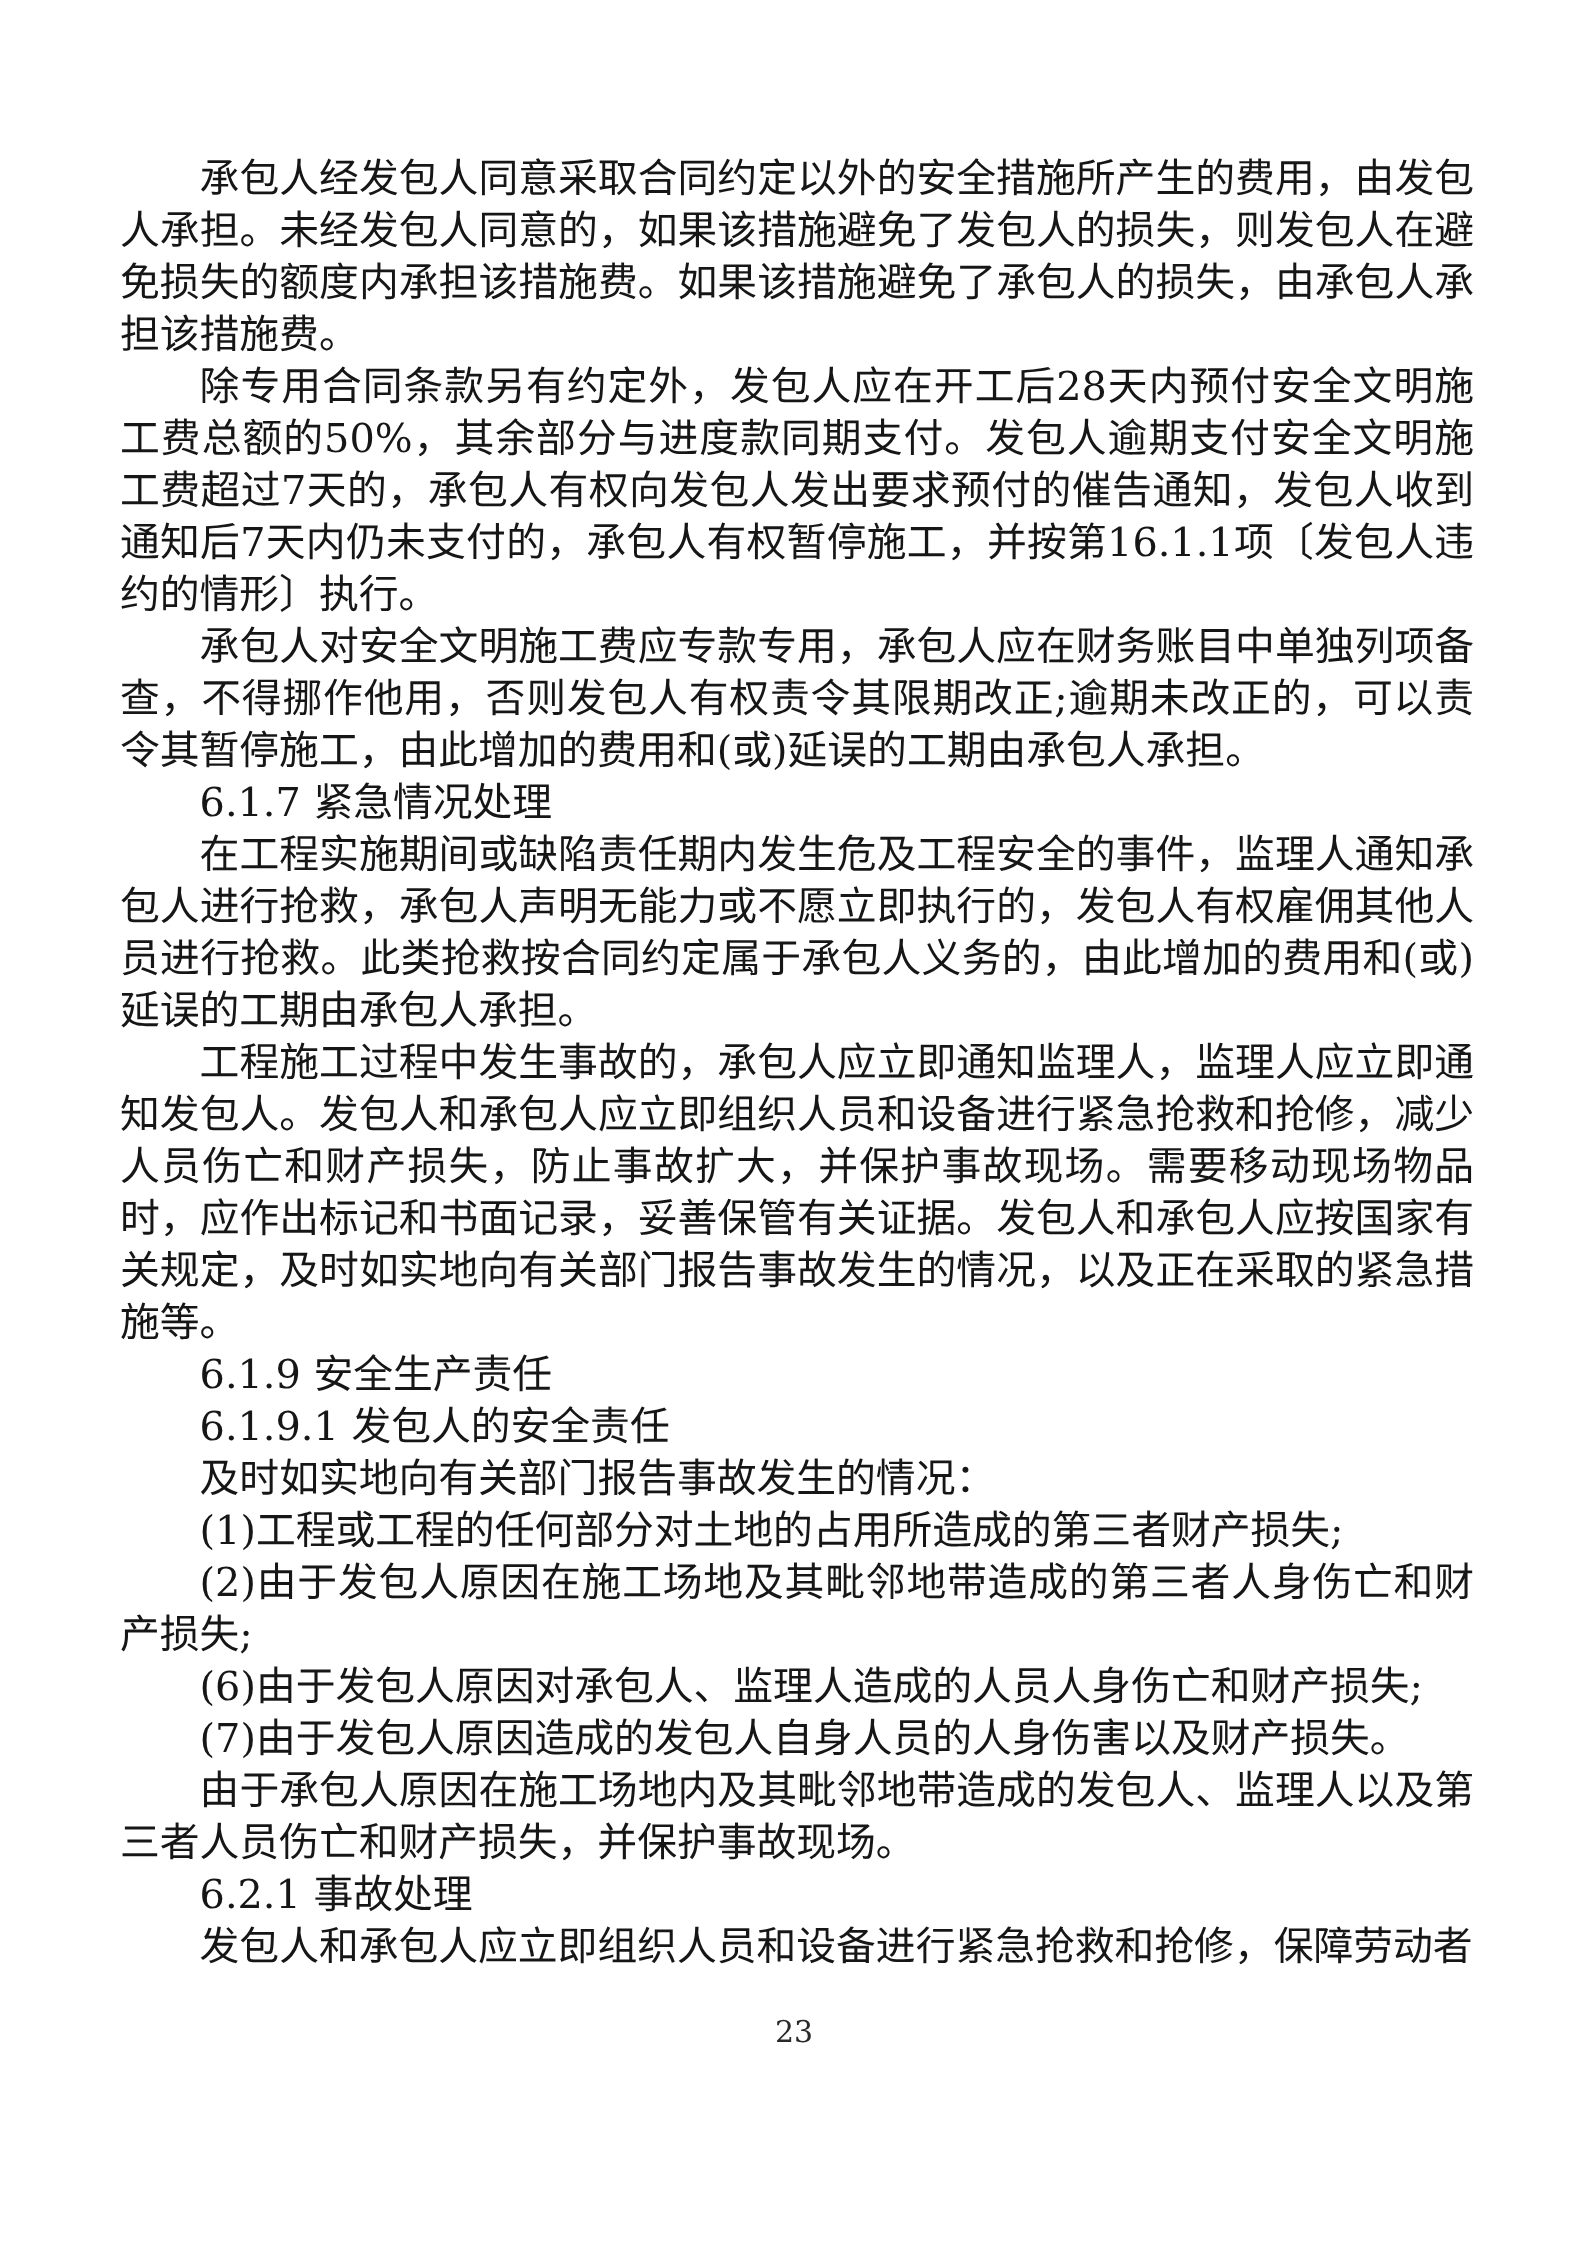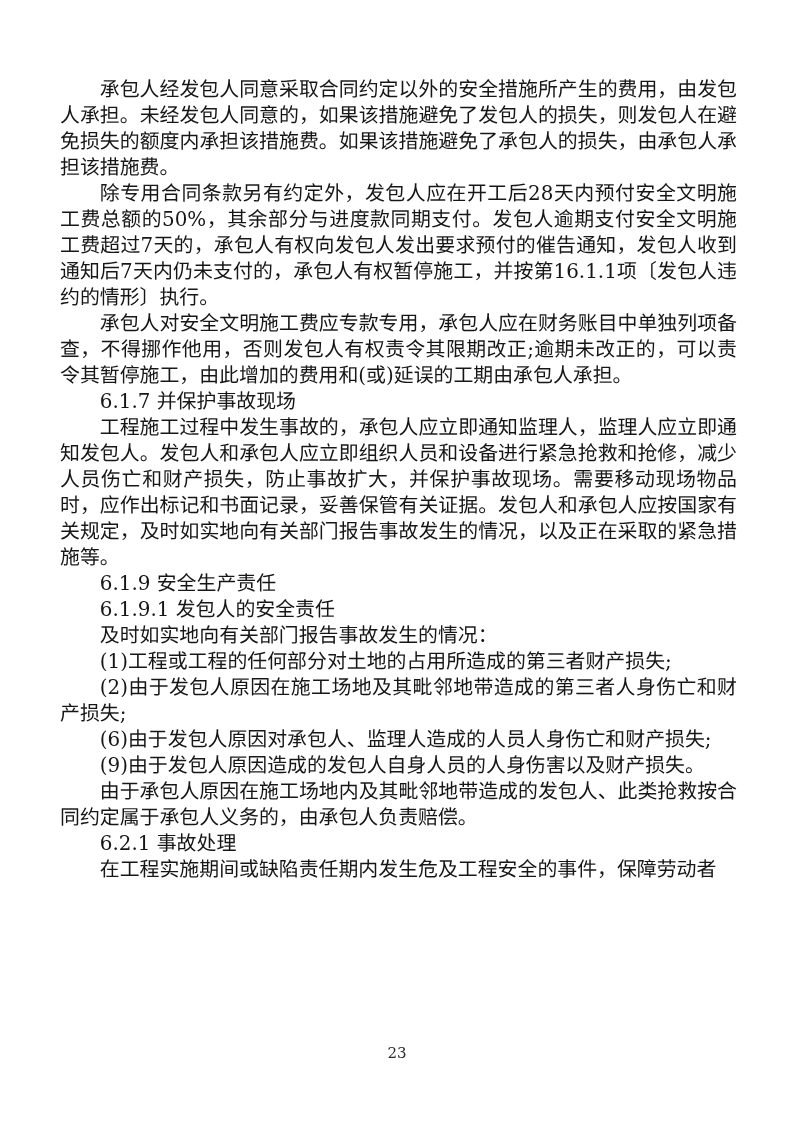--- a/index.html
+++ b/index.html
@@ -24,43 +24,44 @@
     padding: 0;
     font-size: 19.9px;
     line-height: 26px;
     text-align: justify;
     text-indent: 2em;
     letter-spacing: 0;
     word-break: break-all;
   }
   .page-footer {
     position: absolute;
-    top: 1044px;
+    top: 1007px;
     left: 0;
     width: 100%;
     text-align: center;
     font-size: 15px;
     color: #2a2a2a;
   }
 </style>
 </head>
 <body>
 
 <div class="page">
   <div class="doc-text">
     <p>承包人经发包人同意采取合同约定以外的安全措施所产生的费用，由发包人承担。未经发包人同意的，如果该措施避免了发包人的损失，则发包人在避免损失的额度内承担该措施费。如果该措施避免了承包人的损失，由承包人承担该措施费。</p>
     <p>除专用合同条款另有约定外，发包人应在开工后28天内预付安全文明施工费总额的50%，其余部分与进度款同期支付。发包人逾期支付安全文明施工费超过7天的，承包人有权向发包人发出要求预付的催告通知，发包人收到通知后7天内仍未支付的，承包人有权暂停施工，并按第16.1.1项〔发包人违约的情形〕执行。</p>
     <p>承包人对安全文明施工费应专款专用，承包人应在财务账目中单独列项备查，不得挪作他用，否则发包人有权责令其限期改正;逾期未改正的，可以责令其暂停施工，由此增加的费用和(或)延误的工期由承包人承担。</p>
-    <p>6.1.7 并保护事故现场</p>
+    <p>6.1.7 紧急情况处理</p>
+    <p>在工程实施期间或缺陷责任期内发生危及工程安全的事件，监理人通知承包人进行抢救，承包人声明无能力或不愿立即执行的，发包人有权雇佣其他人员进行抢救。此类抢救按合同约定属于承包人义务的，由此增加的费用和(或)延误的工期由承包人承担。</p>
     <p>工程施工过程中发生事故的，承包人应立即通知监理人，监理人应立即通知发包人。发包人和承包人应立即组织人员和设备进行紧急抢救和抢修，减少人员伤亡和财产损失，防止事故扩大，并保护事故现场。需要移动现场物品时，应作出标记和书面记录，妥善保管有关证据。发包人和承包人应按国家有关规定，及时如实地向有关部门报告事故发生的情况，以及正在采取的紧急措施等。</p>
     <p>6.1.9 安全生产责任</p>
     <p>6.1.9.1 发包人的安全责任</p>
     <p>及时如实地向有关部门报告事故发生的情况：</p>
     <p>(1)工程或工程的任何部分对土地的占用所造成的第三者财产损失;</p>
     <p>(2)由于发包人原因在施工场地及其毗邻地带造成的第三者人身伤亡和财产损失;</p>
     <p>(6)由于发包人原因对承包人、监理人造成的人员人身伤亡和财产损失;</p>
-    <p>(9)由于发包人原因造成的发包人自身人员的人身伤害以及财产损失。</p>
-    <p>由于承包人原因在施工场地内及其毗邻地带造成的发包人、此类抢救按合同约定属于承包人义务的，由承包人负责赔偿。</p>
+    <p>(7)由于发包人原因造成的发包人自身人员的人身伤害以及财产损失。</p>
+    <p>由于承包人原因在施工场地内及其毗邻地带造成的发包人、监理人以及第三者人员伤亡和财产损失，并保护事故现场。</p>
     <p>6.2.1 事故处理</p>
-    <p>在工程实施期间或缺陷责任期内发生危及工程安全的事件，保障劳动者</p>
+    <p>发包人和承包人应立即组织人员和设备进行紧急抢救和抢修，保障劳动者</p>
   </div>
   <div class="page-footer">23</div>
 </div>
 
 </body></html>

